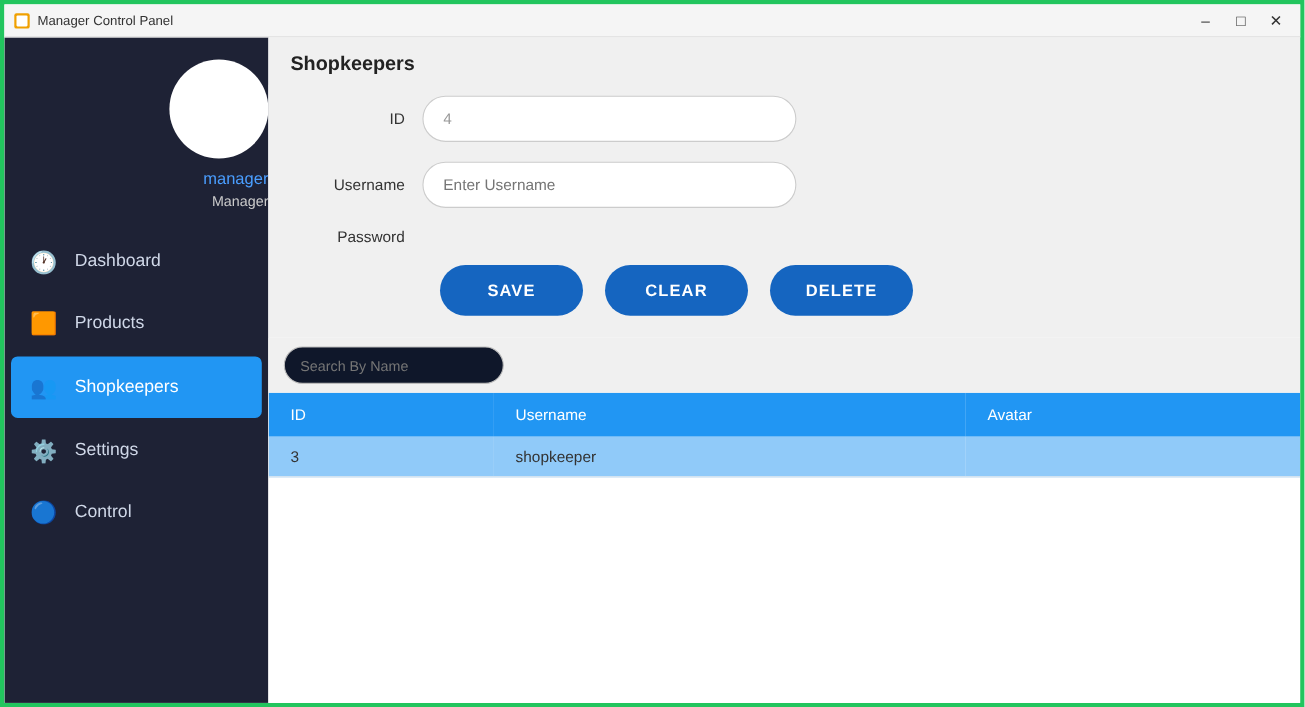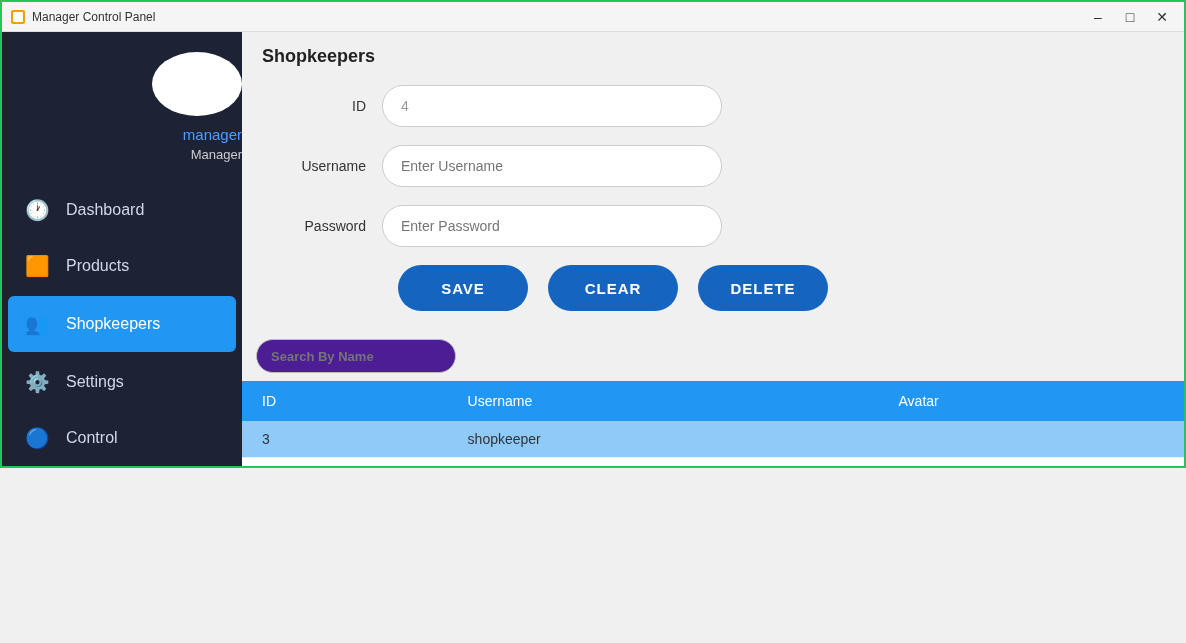--- a/index.html
+++ b/index.html
@@ -7,25 +7,25 @@
       font-family: 'Segoe UI', Arial, sans-serif;
       background: #f0f0f0;
       width: 1186px;
       height: 643px;
       overflow: hidden;
     }
 
     
     .window {
       width: 1186px;
-      height: 468px;
+      height: 643px;
       background: #ffffff;
       display: flex;
       flex-direction: column;
-      border: 2px solid #22c55e;
+      border: 4px solid #22c55e;
     }
     .title-bar {
       display: flex;
       align-items: center;
       justify-content: space-between;
       background: #f5f5f5;
       border-bottom: 1px solid #ddd;
       padding: 0 8px;
       height: 30px;
       min-height: 30px;
@@ -208,24 +208,23 @@
       padding: 8px 14px;
       background: #f0f0f0;
     }
     .search-input {
       height: 34px;
       width: 200px;
       border: 1px solid #bbb;
       border-radius: 18px;
       padding: 0 14px;
       font-size: 13px;
-      background: #4c1d95;
+      background: #0f172a;
       outline: none;
       color: #888;
-      font-weight: bold;
     }
     .table-container {
       flex: 1;
       overflow-y: auto;
     }
     table {
       width: 100%;
       border-collapse: collapse;
     }
     thead tr {
@@ -306,21 +305,20 @@
         <div class="form-row">
           <label class="form-label">ID</label>
           <input class="form-input id-field" type="text" value="4" readonly="" style="">
         </div>
         <div class="form-row">
           <label class="form-label">Username</label>
           <input class="form-input" type="text" placeholder="Enter Username" style="">
         </div>
         <div class="form-row">
           <label class="form-label">Password</label>
-          <input class="form-input" type="password" placeholder="Enter Password" style="">
         </div>
         <div class="buttons-row">
           <button class="btn">SAVE</button>
           <button class="btn">CLEAR</button>
           <button class="btn">DELETE</button>
         </div>
       </div>
 
       <div class="table-area">
         <div class="search-bar-row">

